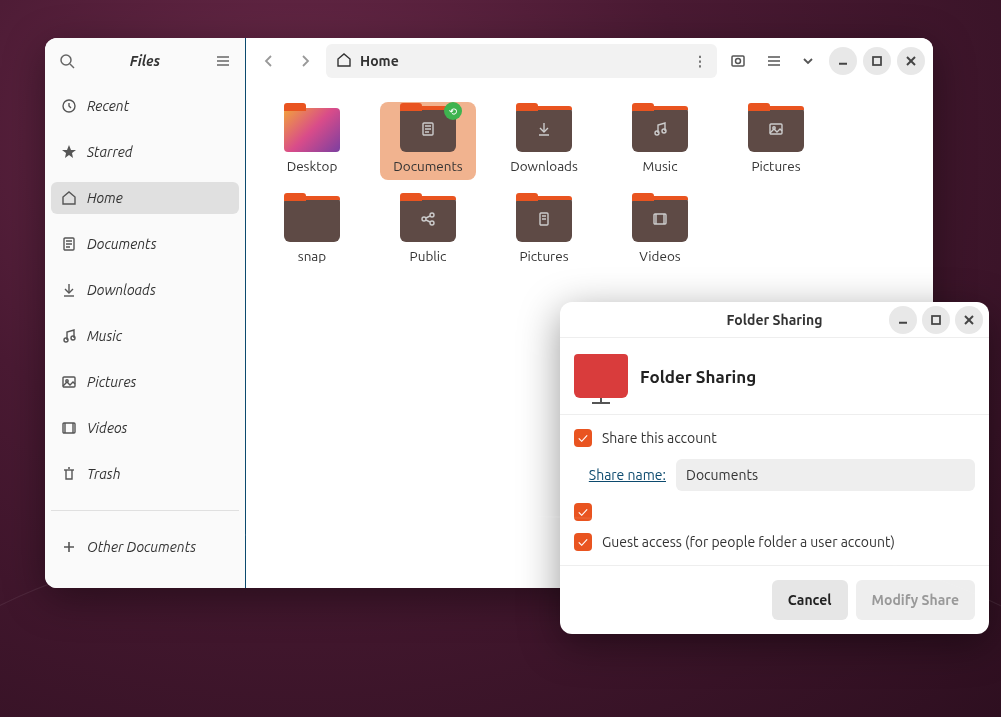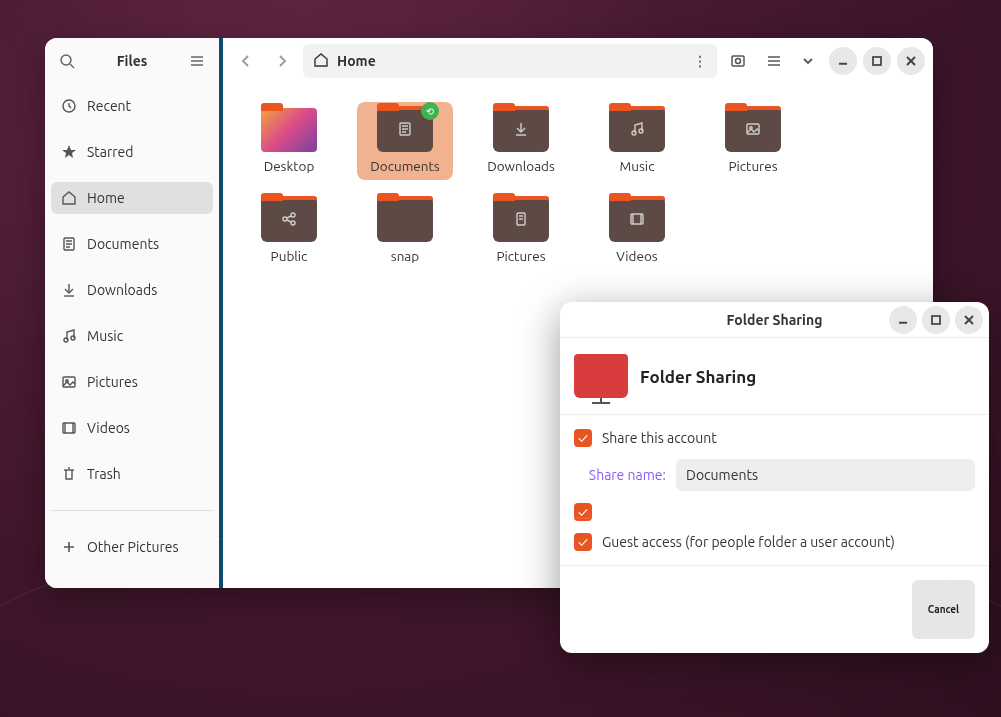--- a/index.html
+++ b/index.html
@@ -2,21 +2,21 @@
 <html><head>
 <meta charset="utf-8">
 <style>
 * { box-sizing: border-box; margin: 0; padding: 0; font-family: Ubuntu, "Segoe UI", sans-serif; }
 body { width: 1001px; height: 717px; background: radial-gradient(ellipse at 30% 20%, #6b2a4a 0%, #4a1a33 40%, #2e0f20 100%); position: relative; overflow: hidden; }
 body::after { content: ""; position: absolute; left: -100px; bottom: -200px; width: 1200px; height: 400px; border-radius: 50%; border-top: 2px solid rgba(255,255,255,0.07); pointer-events: none; }
 
 .window { position: absolute; background: #fff; border-radius: 12px; box-shadow: 0 10px 40px rgba(0,0,0,0.4); overflow: hidden; }
 
 .files-window { left: 45px; top: 38px; width: 888px; height: 550px; display: flex; }
-.sidebar { width: 178px; background: #fafafa; border-right: 4px solid #0c4a6e; display: flex; flex-direction: column; }
+.sidebar { width: 201px; background: #fafafa; border-right: 1px solid #0c4a6e; display: flex; flex-direction: column; font-style: italic; }
 .sidebar-header { height: 46px; display: flex; align-items: center; padding: 0 8px; gap: 6px; }
 .sidebar-header .search { width: 28px; height: 28px; display: flex; align-items: center; justify-content: center; color: #666; }
 .sidebar-header .title { flex: 1; text-align: center; font-weight: 700; color: #333; font-size: 14px; }
 .sidebar-header .menu { width: 28px; height: 28px; display: flex; align-items: center; justify-content: center; color: #666; }
 .sidebar-items { padding: 6px; display: flex; flex-direction: column; gap: 14px; }
 .sidebar-item { display: flex; align-items: center; gap: 10px; padding: 8px 10px; border-radius: 6px; font-size: 14px; color: #333; cursor: pointer; }
 .sidebar-item.active { background: #e0e0e0; }
 .sidebar-item .icon { width: 16px; height: 16px; display: flex; align-items: center; justify-content: center; color: #555; }
 .sidebar-divider { height: 1px; background: #e0e0e0; margin: 6px 0; }
 
@@ -46,24 +46,24 @@
 .dialog-header .win-controls { position: absolute; right: 6px; display: flex; gap: 5px; }
 .dialog-body-top { padding: 16px 14px; display: flex; align-items: center; gap: 12px; border-bottom: 1px solid #eee; }
 .share-folder-icon { width: 54px; height: 44px; background: #d93c3c; border-radius: 4px 4px 6px 6px; position: relative; }
 .share-folder-icon::after { content: ""; position: absolute; bottom: -6px; left: 18px; width: 18px; height: 2px; background: #555; }
 .share-folder-icon::before { content: ""; position: absolute; bottom: -6px; left: 26px; width: 2px; height: 6px; background: #555; }
 .dialog-body-top .title { font-weight: 700; font-size: 17px; color: #222; }
 .dialog-form { padding: 14px; display: flex; flex-direction: column; gap: 12px; border-bottom: 1px solid #eee; }
 .check-row { display: flex; align-items: center; gap: 10px; font-size: 14px; color: #333; }
 .checkbox { width: 18px; height: 18px; background: #e95420; border-radius: 4px; display: flex; align-items: center; justify-content: center; color: #fff; flex-shrink: 0; }
 .form-row { display: flex; align-items: center; gap: 10px; }
-.form-row label { width: 92px; text-align: right; font-size: 14px; color: #8b5cf6; }
+.form-row label { width: 92px; text-align: right; font-size: 14px; color: #0c4a6e; text-decoration: underline; }
 .form-row input { flex: 1; height: 32px; background: #eee; border: none; border-radius: 6px; padding: 0 10px; font-size: 14px; color: #333; }
 .dialog-footer { padding: 14px; display: flex; justify-content: flex-end; gap: 8px; }
-.btn { padding: 24px 16px; border-radius: 6px; font-size: 10px; font-weight: 600; border: none; cursor: pointer; }
+.btn { padding: 12px 16px; border-radius: 6px; font-size: 14px; font-weight: 600; border: none; cursor: pointer; }
 .btn.cancel { background: #e6e6e6; color: #222; }
 .btn.primary { background: #eee; color: #999; }
 
 svg { width: 16px; height: 16px; }
 </style>
 </head>
 <body>
 
 <div class="window files-window">
   <div class="sidebar">
@@ -171,21 +171,21 @@
           <span>Trash</span>
         </div>
         <div class="sidebar-divider"></div>
         <div class="sidebar-item">
           <span class="icon">
             <svg viewBox="0 0 16 16" fill="none" stroke="currentColor" stroke-width="1.6">
               <line x1="8" y1="3" x2="8" y2="13"></line>
               <line x1="3" y1="8" x2="13" y2="8"></line>
             </svg>
           </span>
-          <span>Other Pictures</span>
+          <span>Other Documents</span>
         </div>
       </div>
   </div>
 
   <div class="main">
     <div class="toolbar">
       <div class="nav-btn">
         <svg viewBox="0 0 16 16" fill="none" stroke="currentColor" stroke-width="1.8">
             <polyline points="10,3 5,8 10,13"></polyline>
           </svg>
@@ -282,36 +282,36 @@
           <div class="folder-icon">
             <span class="glyph"><svg viewBox="0 0 16 16" fill="none" stroke="currentColor" stroke-width="1.4">
                 <rect x="2" y="3" width="12" height="10" rx="1"></rect>
                 <circle cx="6" cy="7" r="1.2"></circle>
                 <polyline points="2,12 6,8 9,11 12,8 14,10"></polyline>
               </svg></span>
           </div>
           <div class="label">Pictures</div>
         </div>
         <div class="grid-item">
+          <div class="folder-icon"></div>
+          <div class="label">snap</div>
+        </div>
+        <div class="grid-item">
           <div class="folder-icon">
             <span class="glyph"><svg viewBox="0 0 16 16" fill="none" stroke="currentColor" stroke-width="1.4">
                 <circle cx="4" cy="8" r="2"></circle>
                 <circle cx="12" cy="4" r="2"></circle>
                 <circle cx="12" cy="12" r="2"></circle>
                 <line x1="6" y1="7" x2="10" y2="5"></line>
                 <line x1="6" y1="9" x2="10" y2="11"></line>
               </svg></span>
           </div>
           <div class="label">Public</div>
         </div>
         <div class="grid-item">
-          <div class="folder-icon"></div>
-          <div class="label">snap</div>
-        </div>
-        <div class="grid-item">
           <div class="folder-icon">
             <span class="glyph"><svg viewBox="0 0 16 16" fill="none" stroke="currentColor" stroke-width="1.4">
                 <rect x="4" y="2" width="8" height="12" rx="1"></rect>
                 <line x1="6" y1="5" x2="10" y2="5"></line>
                 <line x1="6" y1="8" x2="10" y2="8"></line>
               </svg></span>
           </div>
           <div class="label">Pictures</div>
         </div>
         <div class="grid-item">
@@ -366,14 +366,15 @@
     <div class="check-row">
       <div class="checkbox">✓</div>
     </div>
     <div class="check-row">
       <div class="checkbox">✓</div>
       <span>Guest access (for people folder a user account)</span>
     </div>
   </div>
   <div class="dialog-footer">
     <button class="btn cancel">Cancel</button>
+    <button class="btn primary">Modify Share</button>
   </div>
 </div>
 
 </body></html>

